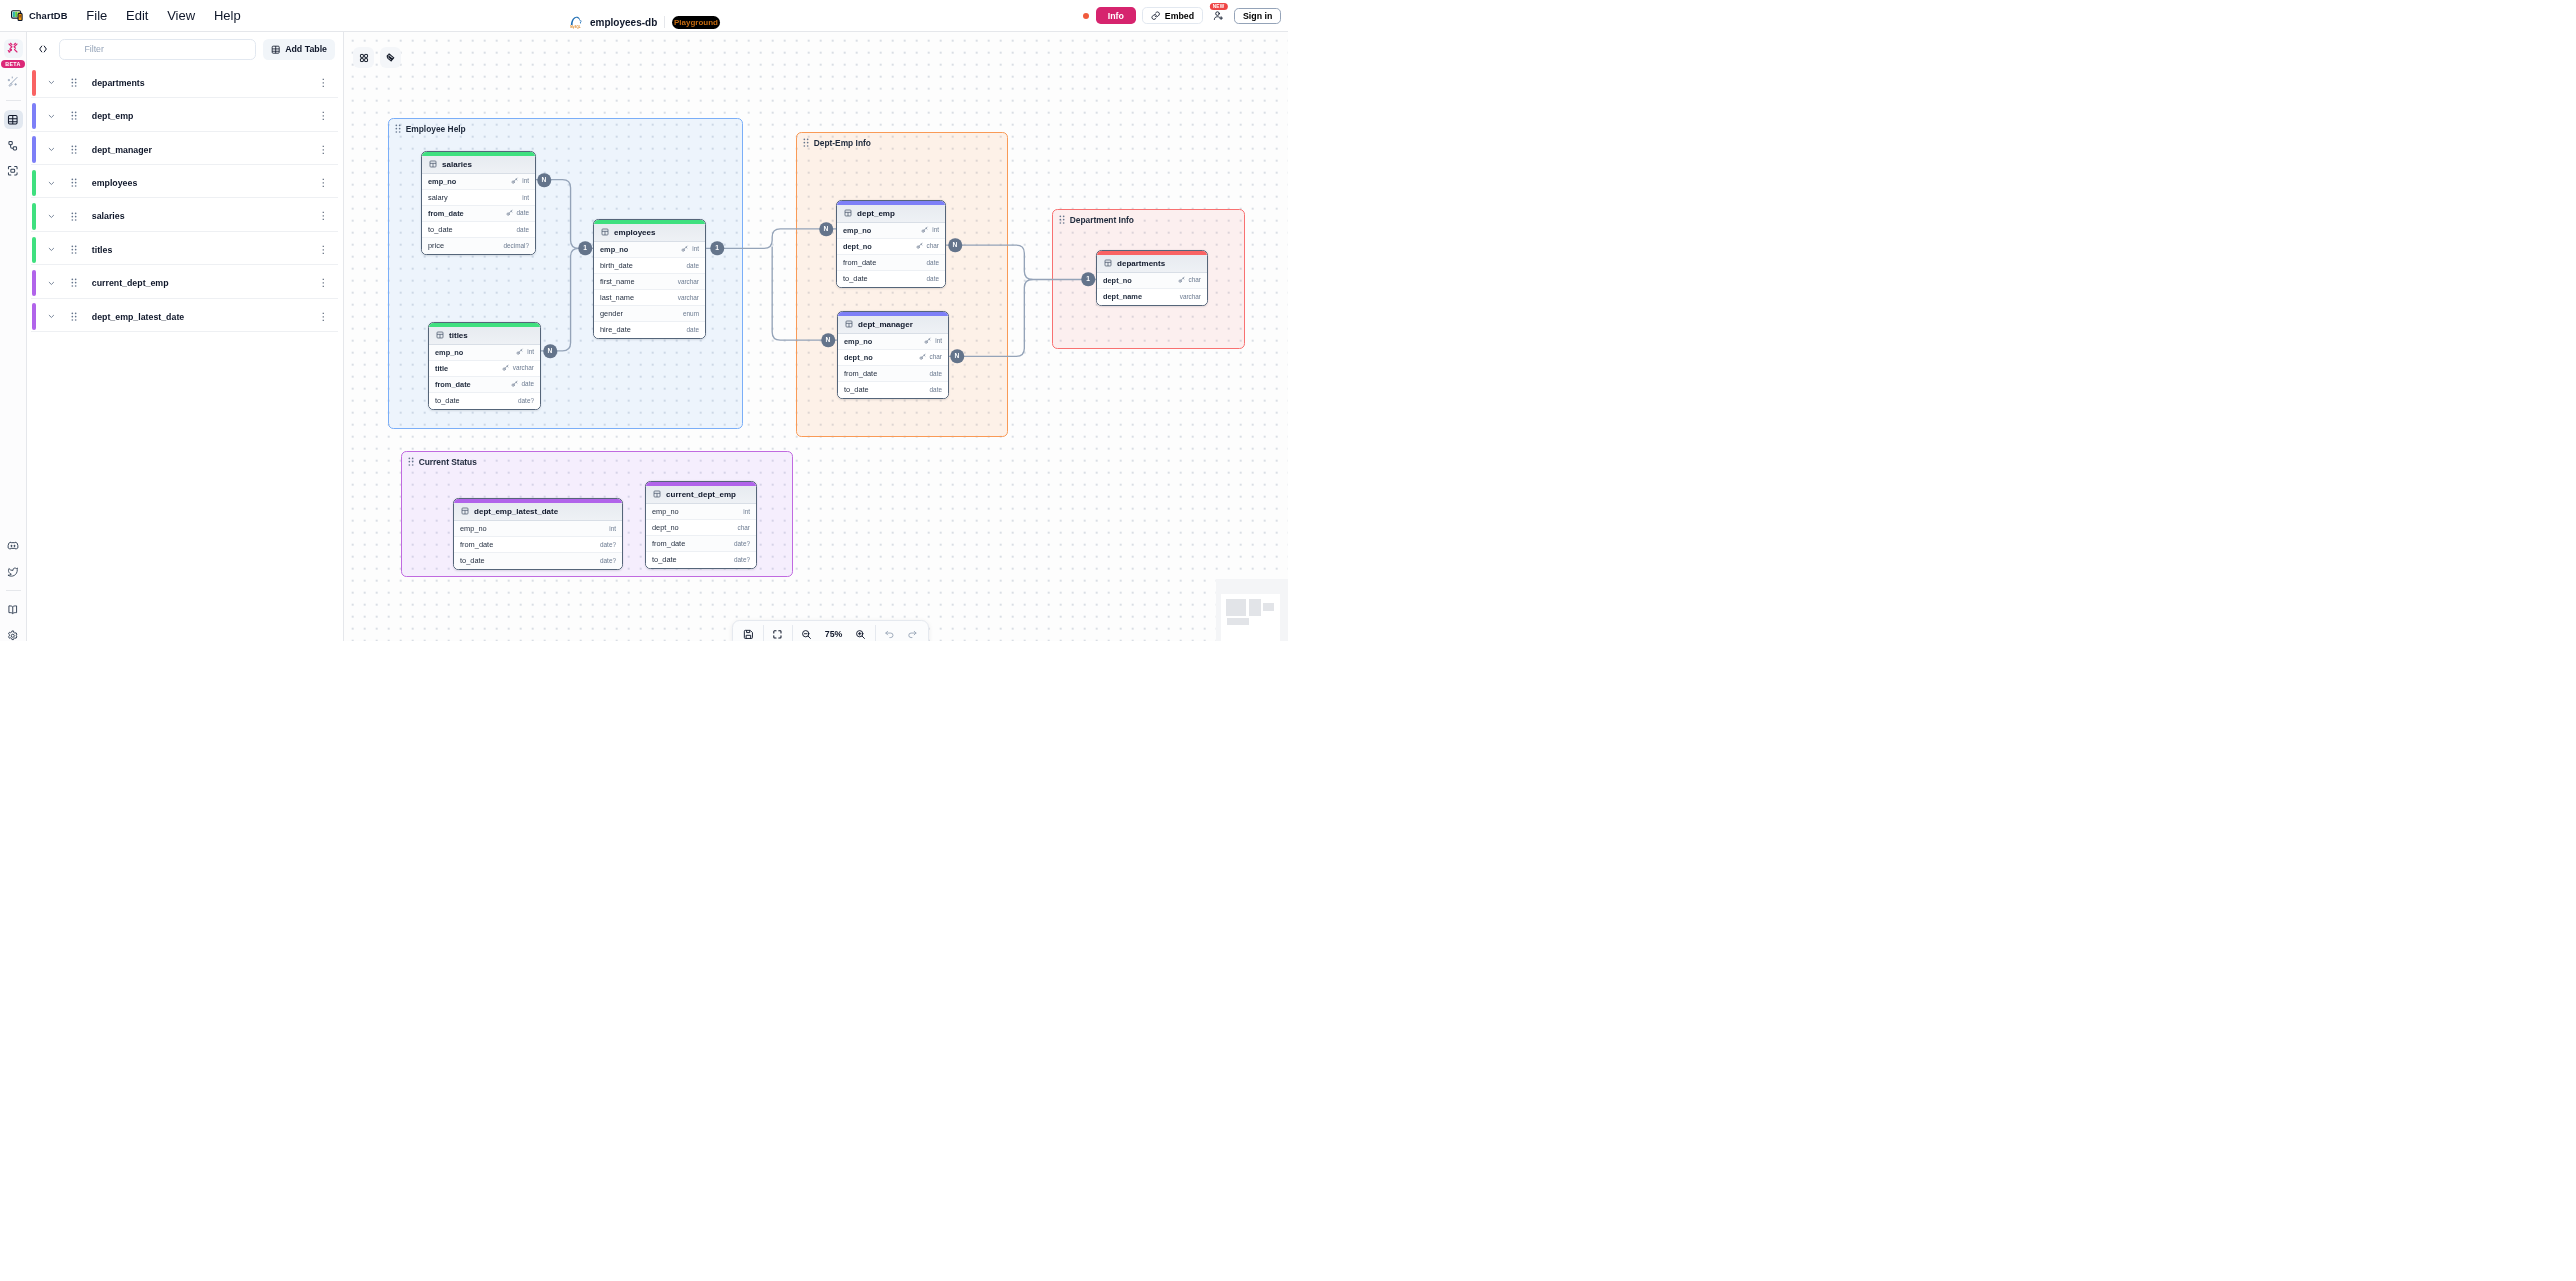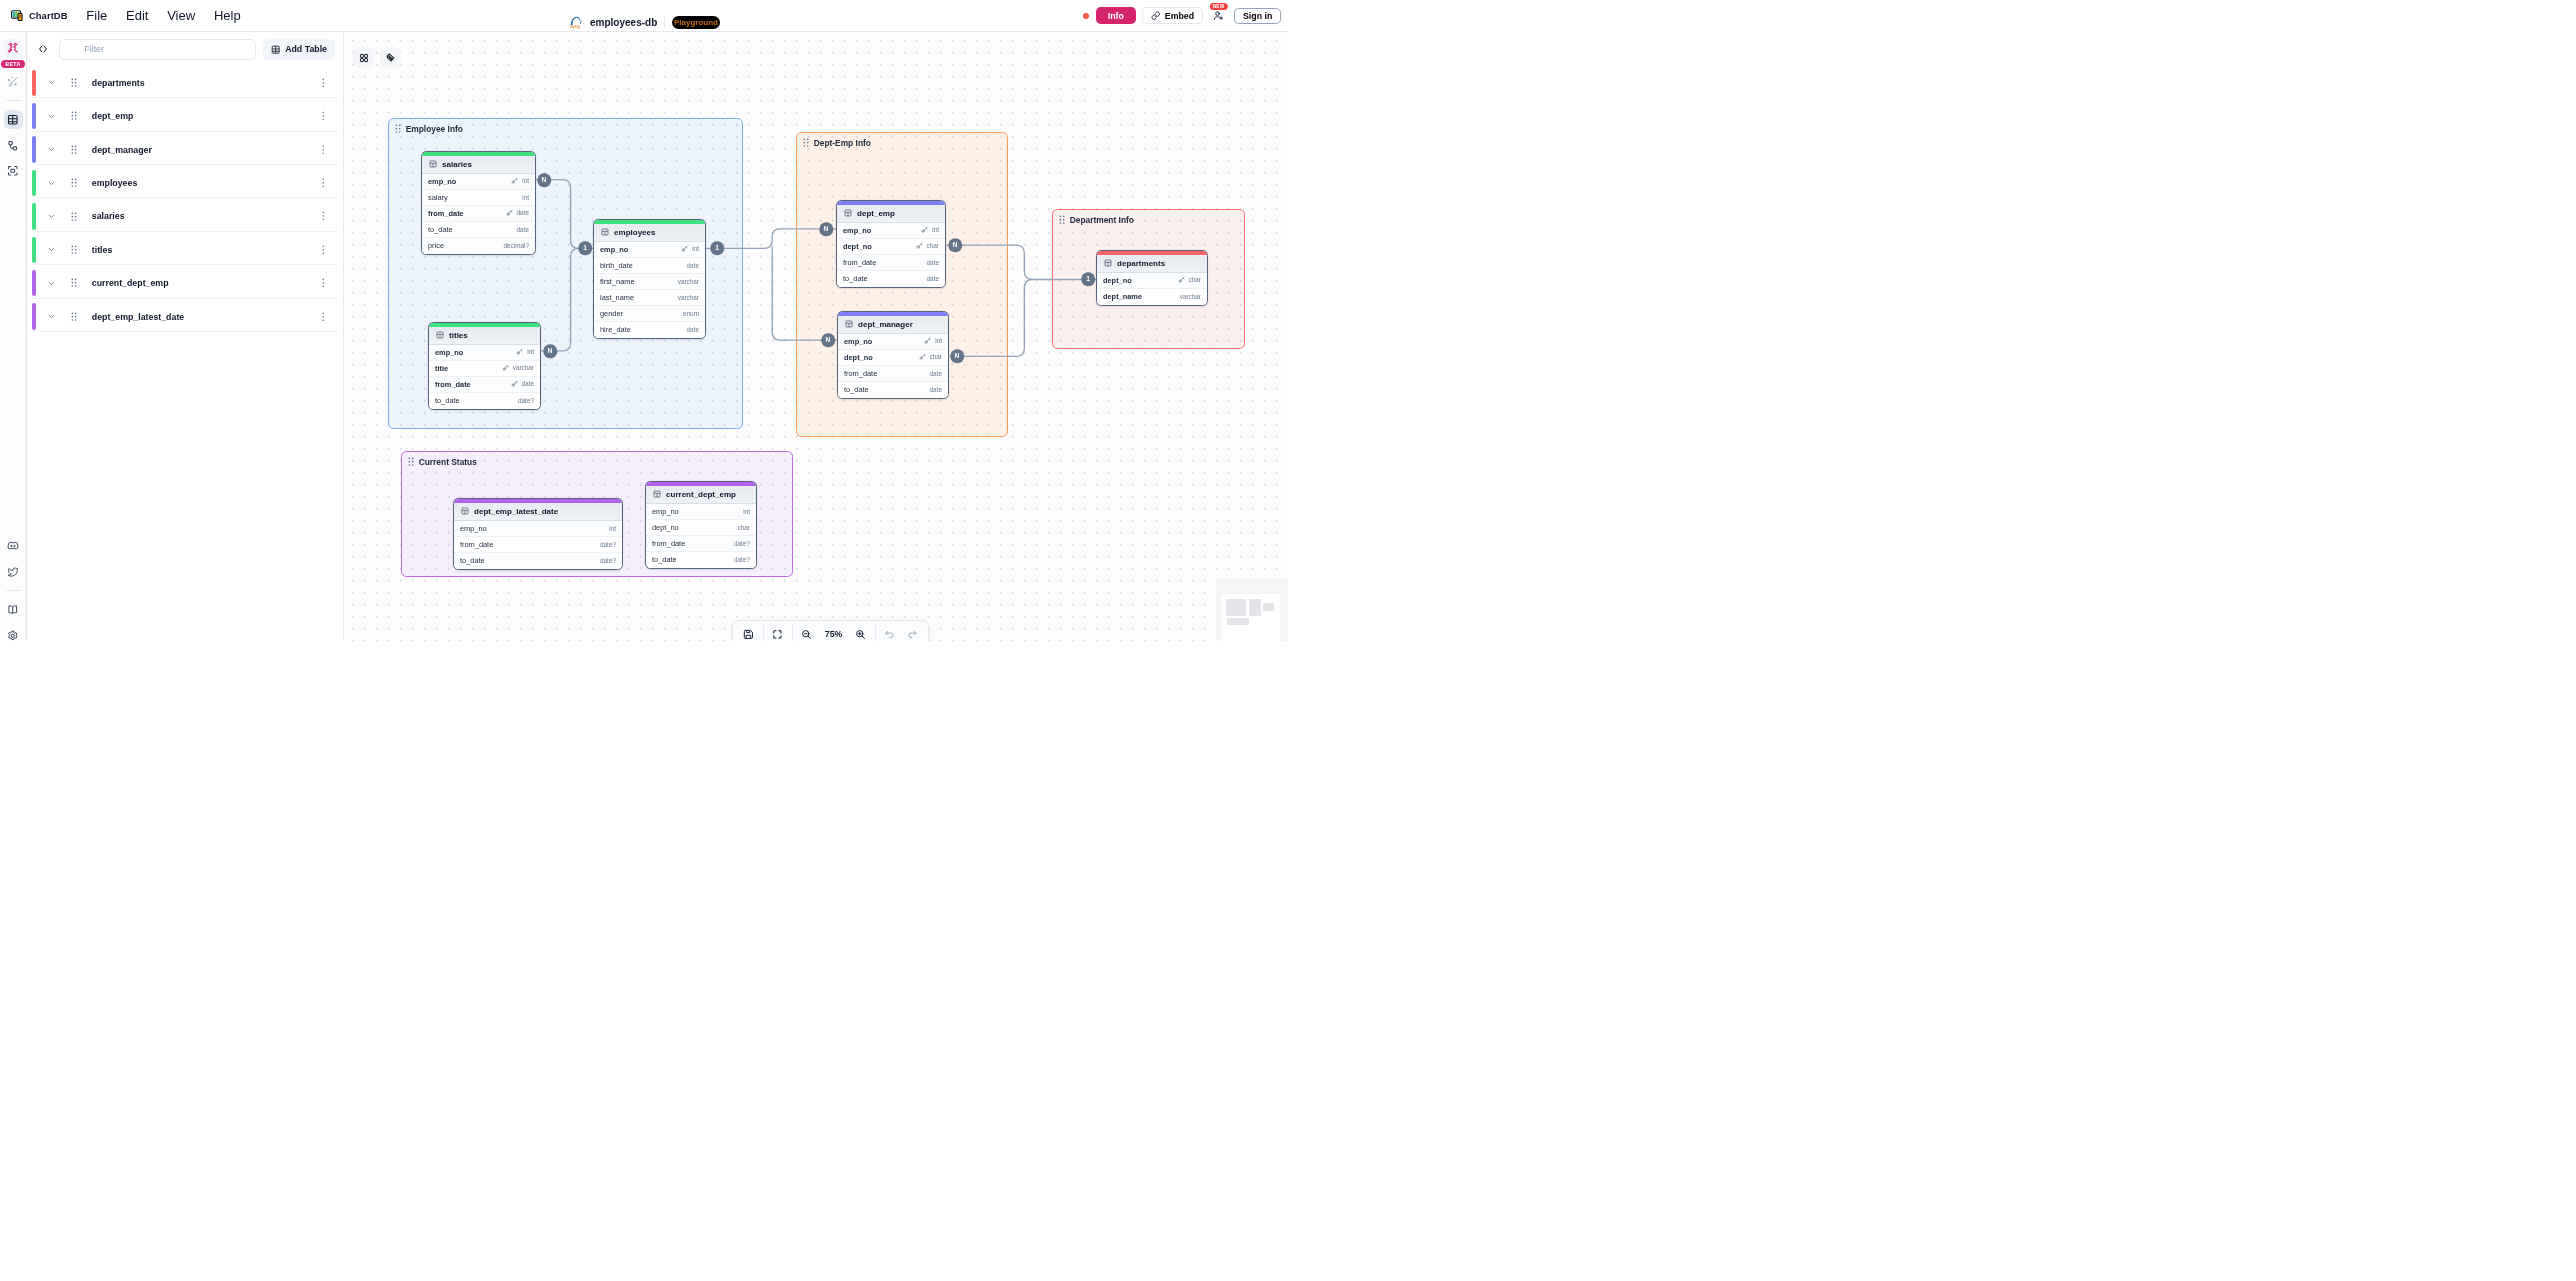--- a/index.html
+++ b/index.html
@@ -438,21 +438,21 @@
       <span class="dots">
               <svg width="6" height="9.4" viewBox="0 0 9 14">
                 <circle cx="2" cy="2" r="1.25" fill="#64748b"></circle>
                 <circle cx="7" cy="2" r="1.25" fill="#64748b"></circle>
                 <circle cx="2" cy="7" r="1.25" fill="#64748b"></circle>
                 <circle cx="7" cy="7" r="1.25" fill="#64748b"></circle>
                 <circle cx="2" cy="12" r="1.25" fill="#64748b"></circle>
                 <circle cx="7" cy="12" r="1.25" fill="#64748b"></circle>
               </svg>
             </span>
-      <span>Employee Info</span>
+      <span>Employee Help</span>
           </span>
         </div>
         <div class="area" style="left: 452px; top: 100px; width: 212px; height: 305px; border-color: rgb(249, 154, 86); background: rgba(251, 146, 60, 0.11);">
           <span class="area-label">
       <span class="dots">
               <svg width="6" height="9.4" viewBox="0 0 9 14">
                 <circle cx="2" cy="2" r="1.25" fill="#64748b"></circle>
                 <circle cx="7" cy="2" r="1.25" fill="#64748b"></circle>
                 <circle cx="2" cy="7" r="1.25" fill="#64748b"></circle>
                 <circle cx="7" cy="7" r="1.25" fill="#64748b"></circle>

